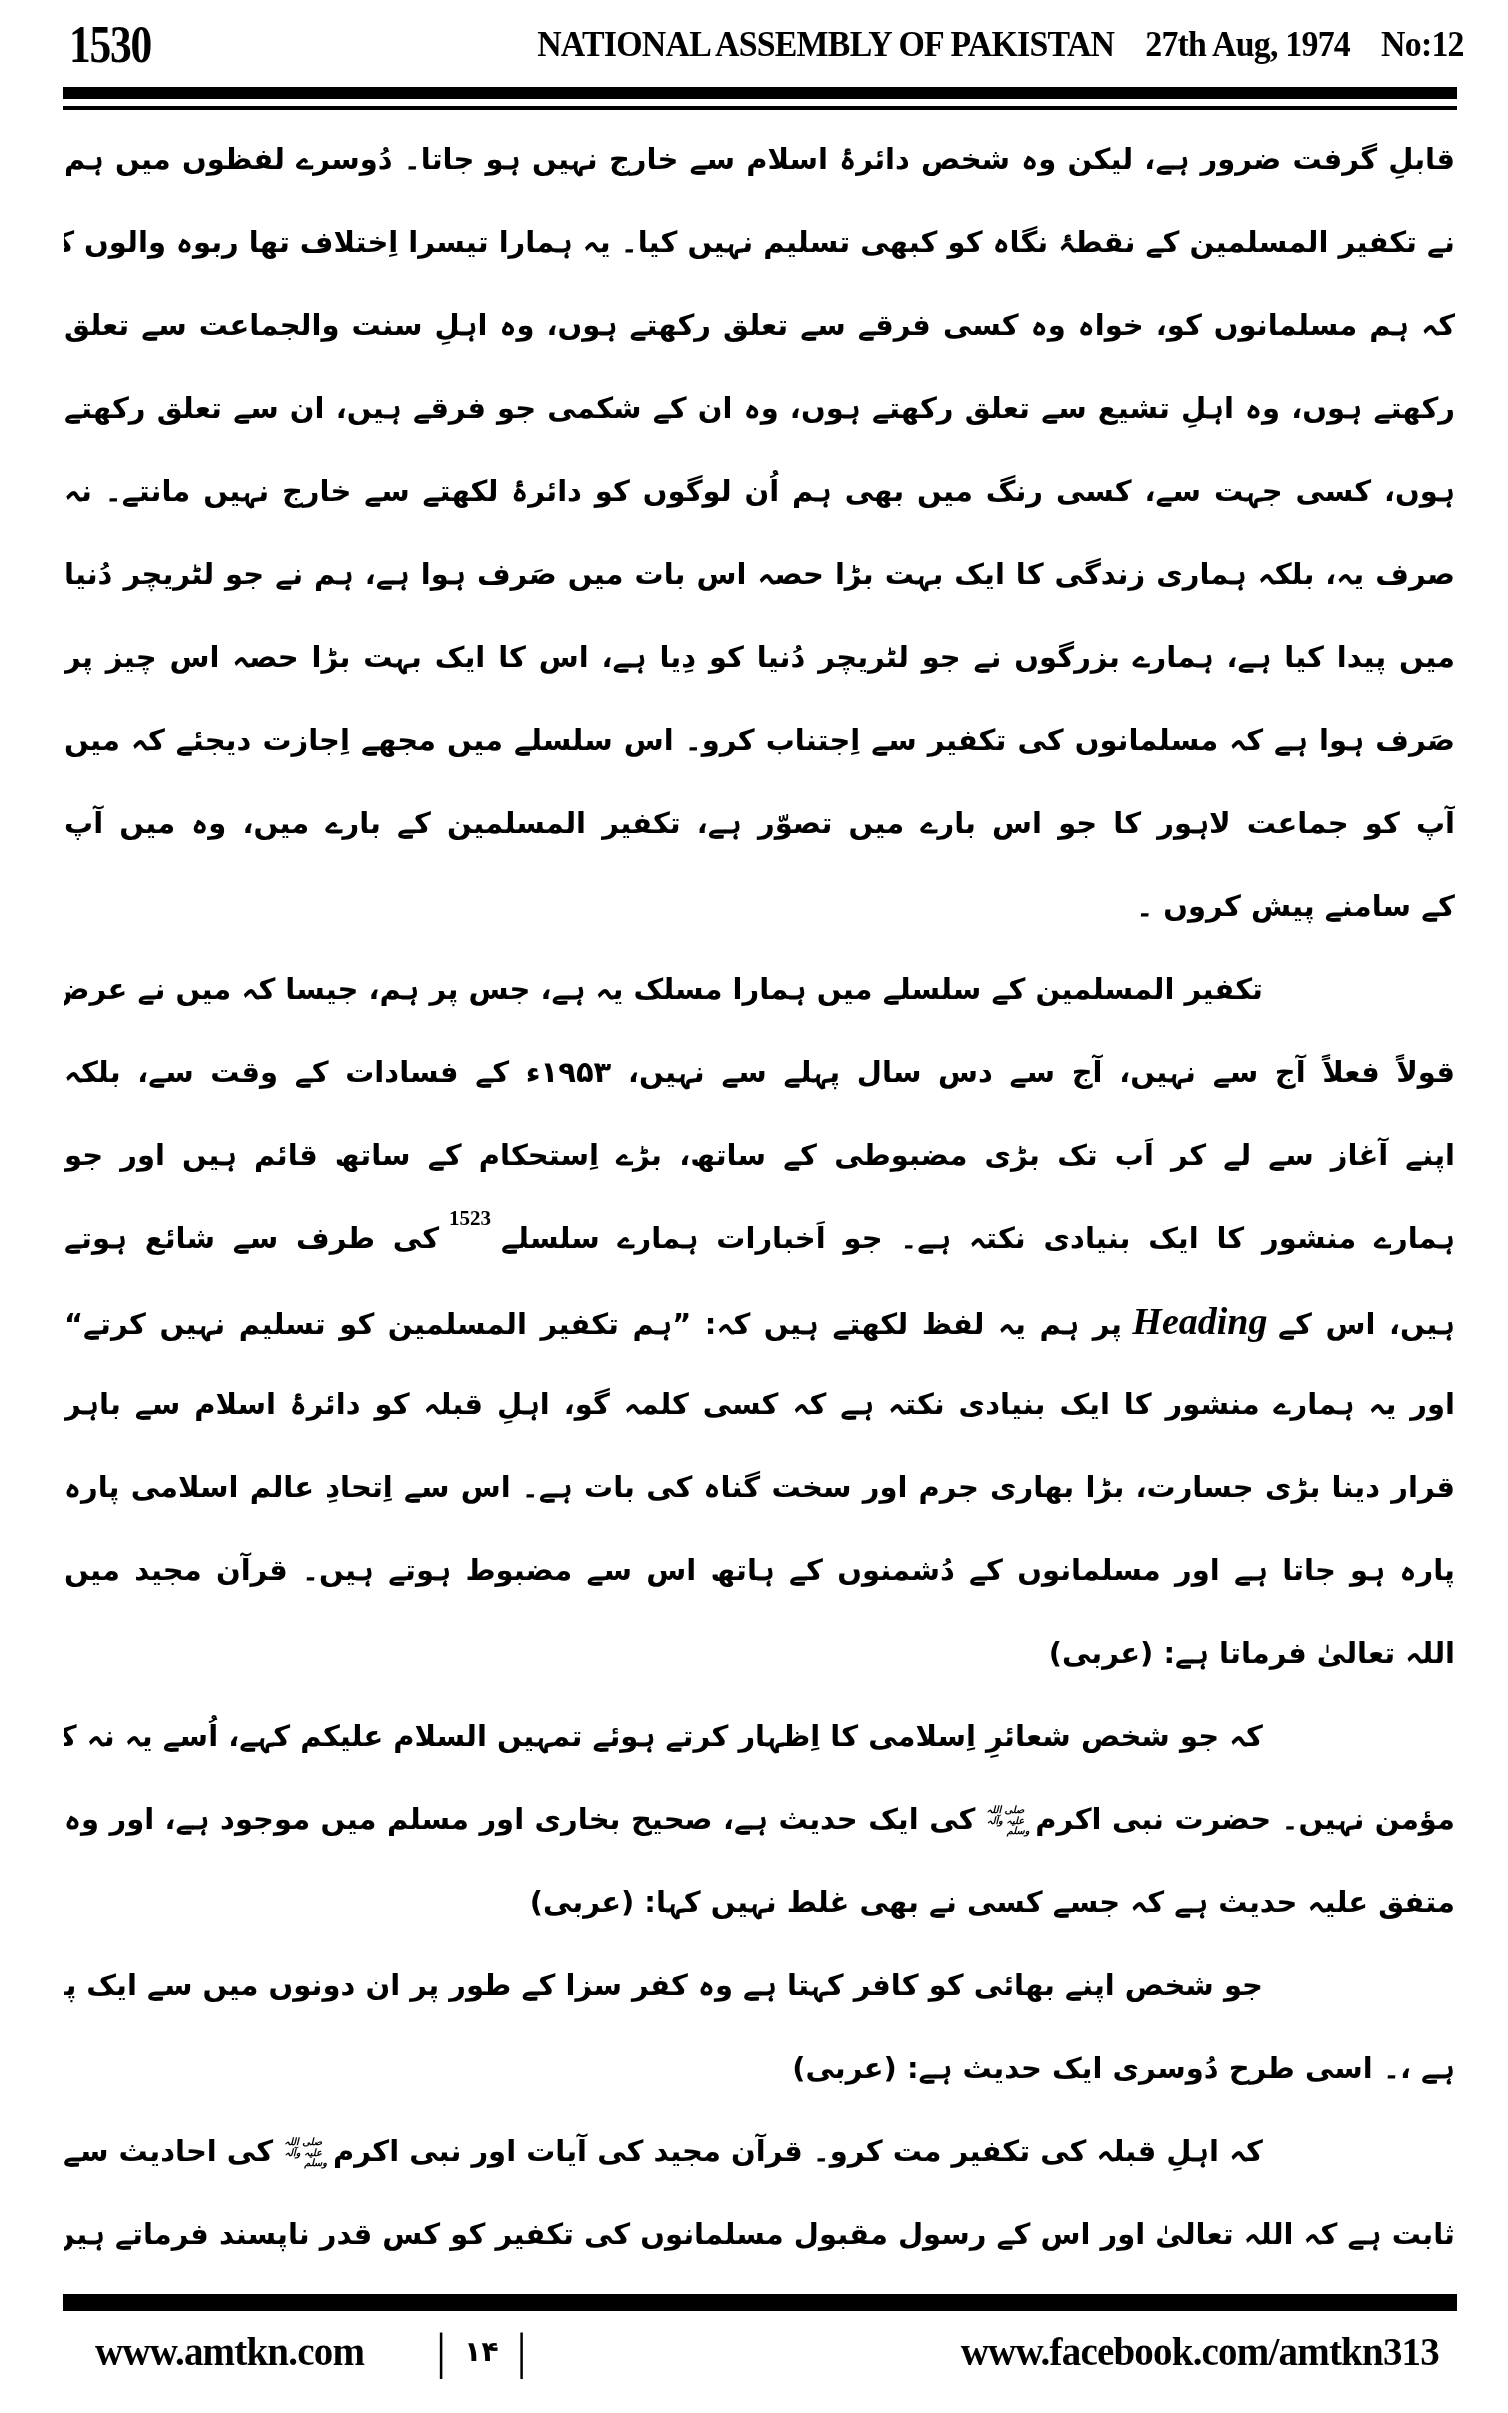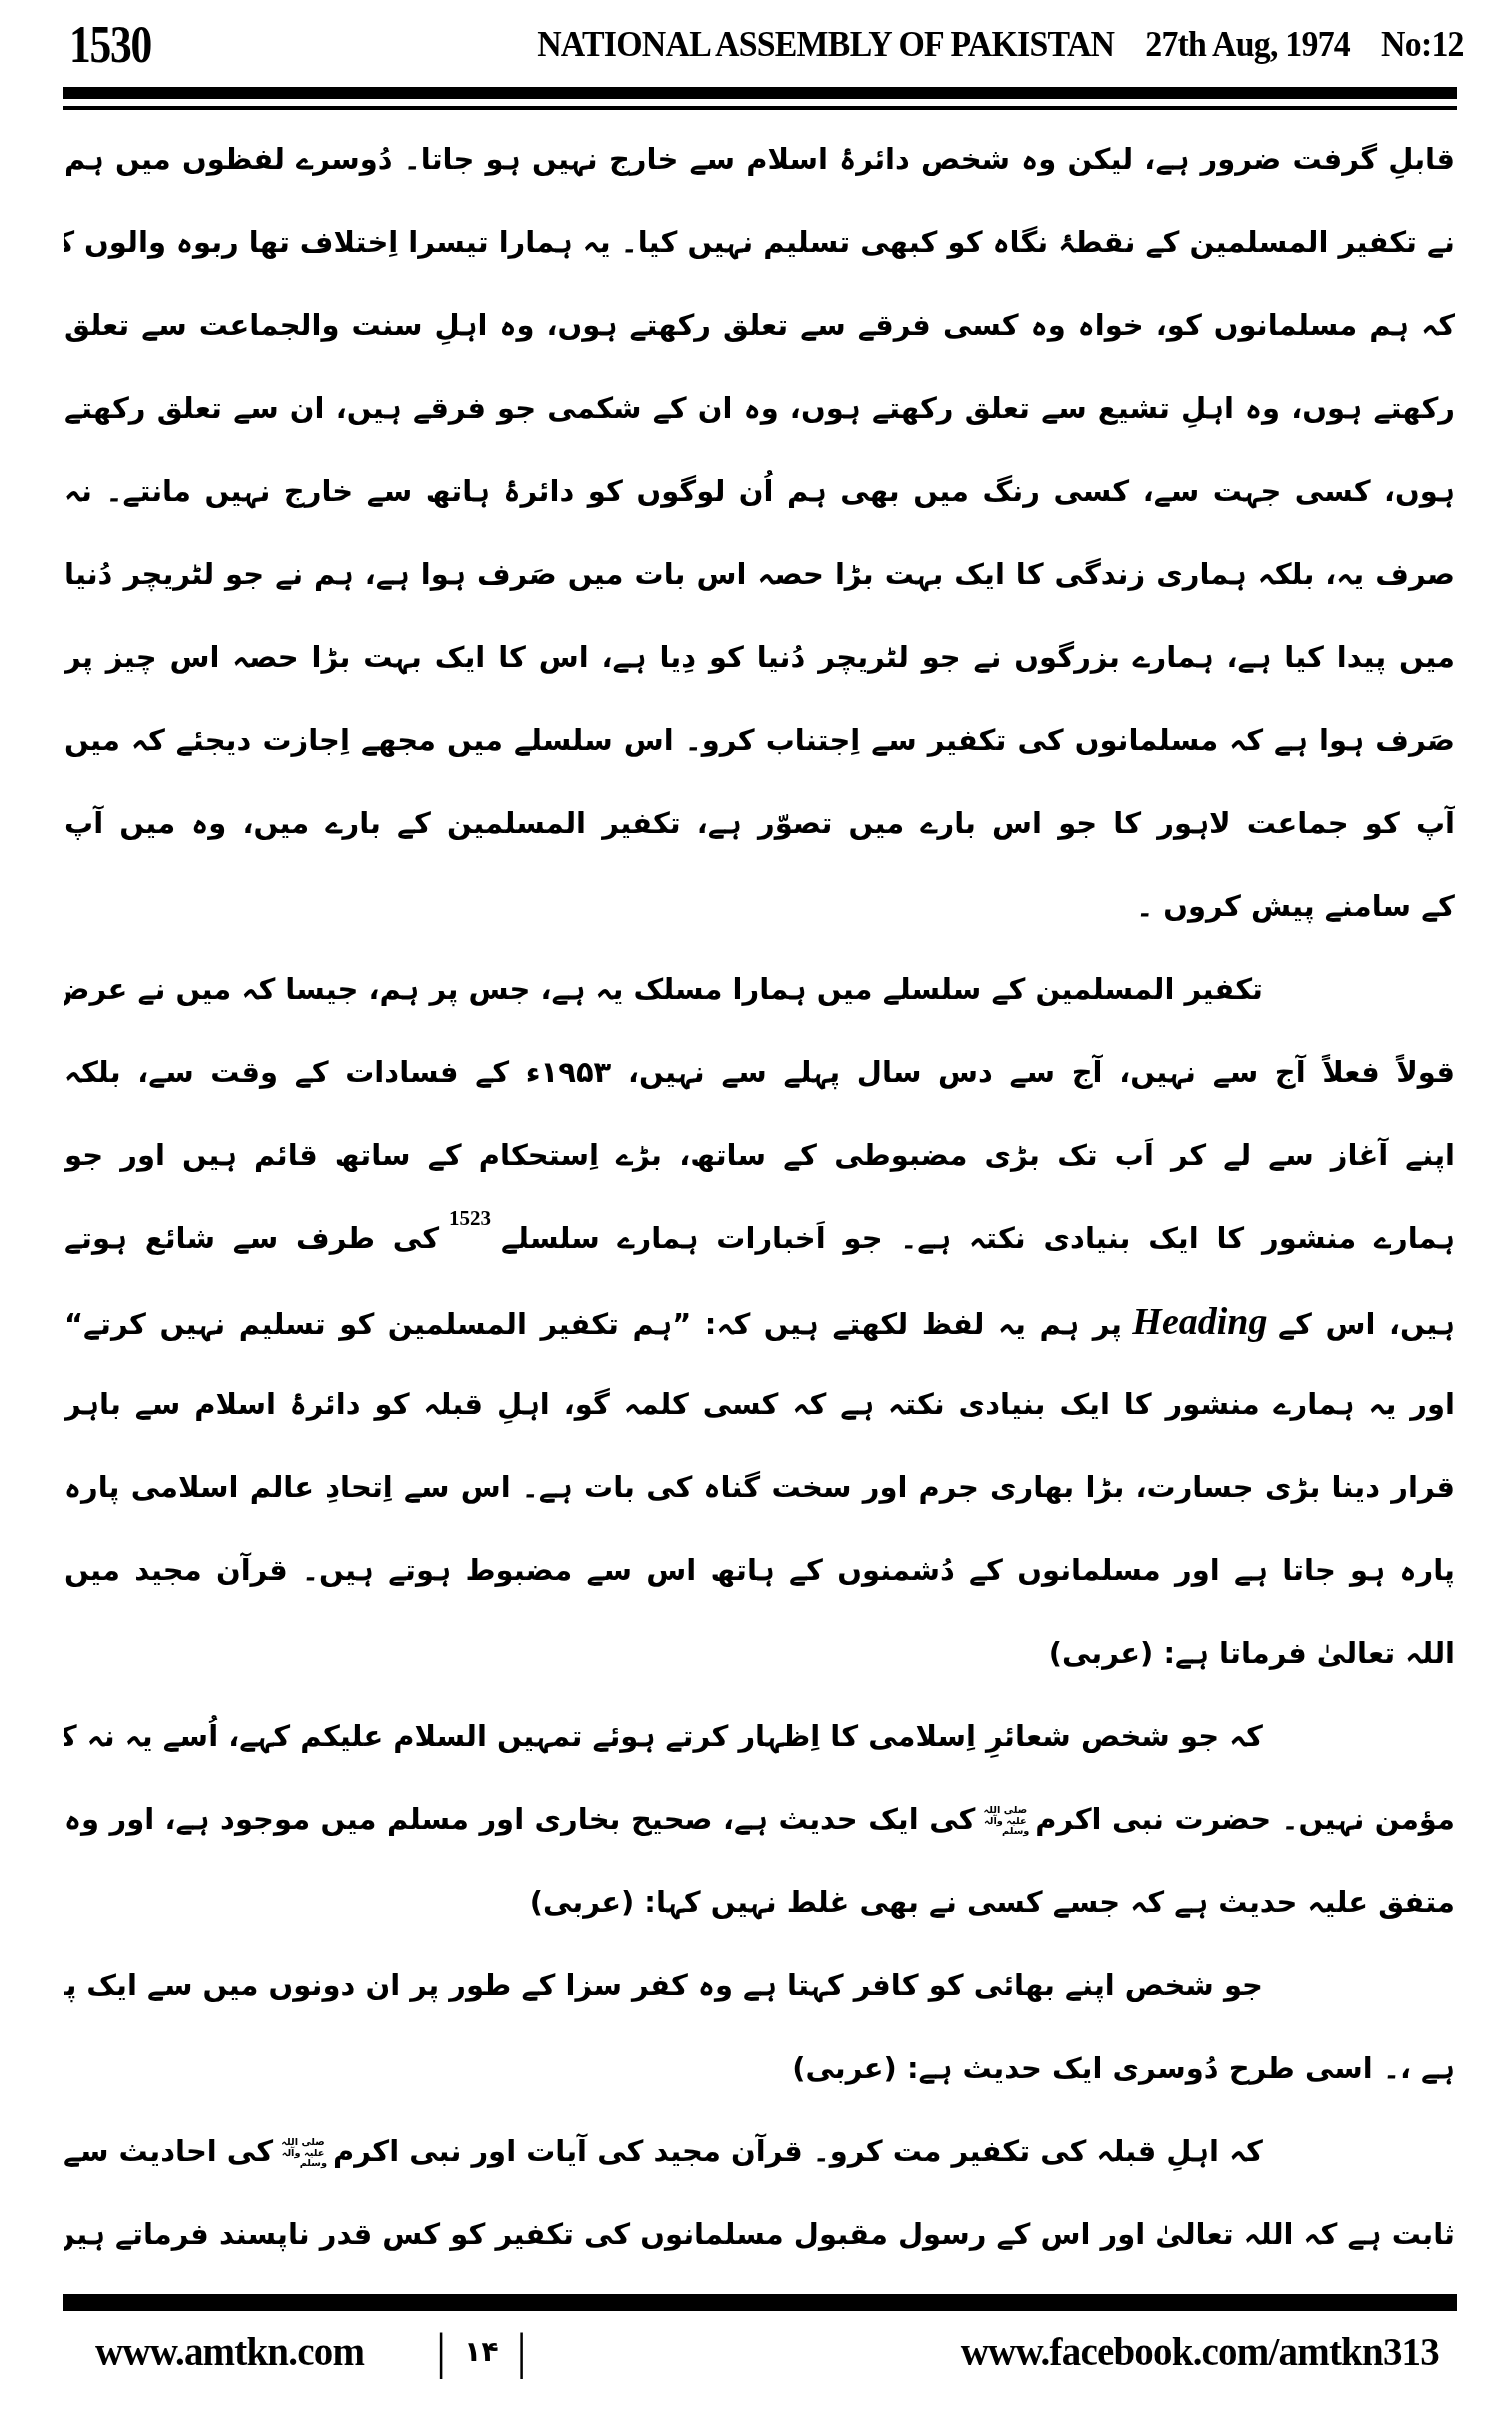--- a/index.html
+++ b/index.html
@@ -34,21 +34,21 @@
   .sup{
     font-family:"Liberation Serif",serif;font-size:21px;font-weight:700;
     vertical-align:22.6px;line-height:0;margin:0 10px;letter-spacing:0;
   }
   .latin{
     font-family:Liberation Serif, serif;font-style:italic;font-weight:700;
     font-size:38px;margin:0 10.6px;direction:ltr;unicode-bidi:embed;
   }
   .hon{
     display:inline-block;width:48px;font-size:9.8px;line-height:10.6px;font-weight:700;
-    text-align:center;vertical-align:middle;white-space:normal;margin:0 6px;direction:rtl;
+    text-align:center;vertical-align:middle;white-space:normal;margin:0 6px;direction:rtl;font-style:italic;
   }
   
   #rule-bottom{top:2294px;height:16.6px;}
   .footer{
     position:absolute;top:2317px;left:63px;right:51px;height:68px;
     display:flex;align-items:center;
     font-family:"Liberation Serif",serif;font-weight:700;font-size:39px;white-space:nowrap;
   }
   .footer-url-left{margin-left:32px;letter-spacing:-0.8px;text-align:center;}
   .footer-pipe{font-weight:400;font-size:51px;line-height:51px;margin:0 18px;}
@@ -68,21 +68,21 @@
   </div>
 </div>
 <div class="rule-thick" id="rule-top-a"></div>
 <div class="rule-thin" id="rule-top-b"></div>
 
 <div class="body-text">
   <div class="line">قابلِ گرفت ضرور ہے، لیکن وہ شخص دائرۂ اسلام سے خارج نہیں ہو جاتا۔ دُوسرے لفظوں میں ہم</div>
   <div class="line">نے تکفیر المسلمین کے نقطۂ نگاہ کو کبھی تسلیم نہیں کیا۔ یہ ہمارا تیسرا اِختلاف تھا ربوہ والوں کے ساتھ</div>
   <div class="line">کہ ہم مسلمانوں کو، خواہ وہ کسی فرقے سے تعلق رکھتے ہوں، وہ اہلِ سنت والجماعت سے تعلق</div>
   <div class="line">رکھتے ہوں، وہ اہلِ تشیع سے تعلق رکھتے ہوں، وہ ان کے شکمی جو فرقے ہیں، ان سے تعلق رکھتے</div>
-  <div class="line">ہوں، کسی جہت سے، کسی رنگ میں بھی ہم اُن لوگوں کو دائرۂ ہاتھ سے خارج نہیں مانتے۔ نہ</div>
+  <div class="line">ہوں، کسی جہت سے، کسی رنگ میں بھی ہم اُن لوگوں کو دائرۂ لکھتے سے خارج نہیں مانتے۔ نہ</div>
   <div class="line">صرف یہ، بلکہ ہماری زندگی کا ایک بہت بڑا حصہ اس بات میں صَرف ہوا ہے، ہم نے جو لٹریچر دُنیا</div>
   <div class="line">میں پیدا کیا ہے، ہمارے بزرگوں نے جو لٹریچر دُنیا کو دِیا ہے، اس کا ایک بہت بڑا حصہ اس چیز پر</div>
   <div class="line">صَرف ہوا ہے کہ مسلمانوں کی تکفیر سے اِجتناب کرو۔ اس سلسلے میں مجھے اِجازت دیجئے کہ میں</div>
   <div class="line">آپ کو جماعت لاہور کا جو اس بارے میں تصوّر ہے، تکفیر المسلمین کے بارے میں، وہ میں آپ</div>
   <div class="line short">کے سامنے پیش کروں ۔</div>
   <div class="line indent">تکفیر المسلمین کے سلسلے میں ہمارا مسلک یہ ہے، جس پر ہم، جیسا کہ میں نے عرض کیا،</div>
   <div class="line">قولاً فعلاً آج سے نہیں، آج سے دس سال پہلے سے نہیں، ۱۹۵۳ء کے فسادات کے وقت سے، بلکہ</div>
   <div class="line">اپنے آغاز سے لے کر اَب تک بڑی مضبوطی کے ساتھ، بڑے اِستحکام کے ساتھ قائم ہیں اور جو</div>
   <div class="line"><span>ہمارے منشور کا ایک بنیادی نکتہ ہے۔ جو اَخبارات ہمارے سلسلے</span><span class="sup">1523</span><span>کی طرف سے شائع ہوتے</span></div>
   <div class="line"><span>ہیں، اس کے</span><span class="latin">Heading</span><span>پر ہم یہ لفظ لکھتے ہیں کہ: ”ہم تکفیر المسلمین کو تسلیم نہیں کرتے“</span></div>

